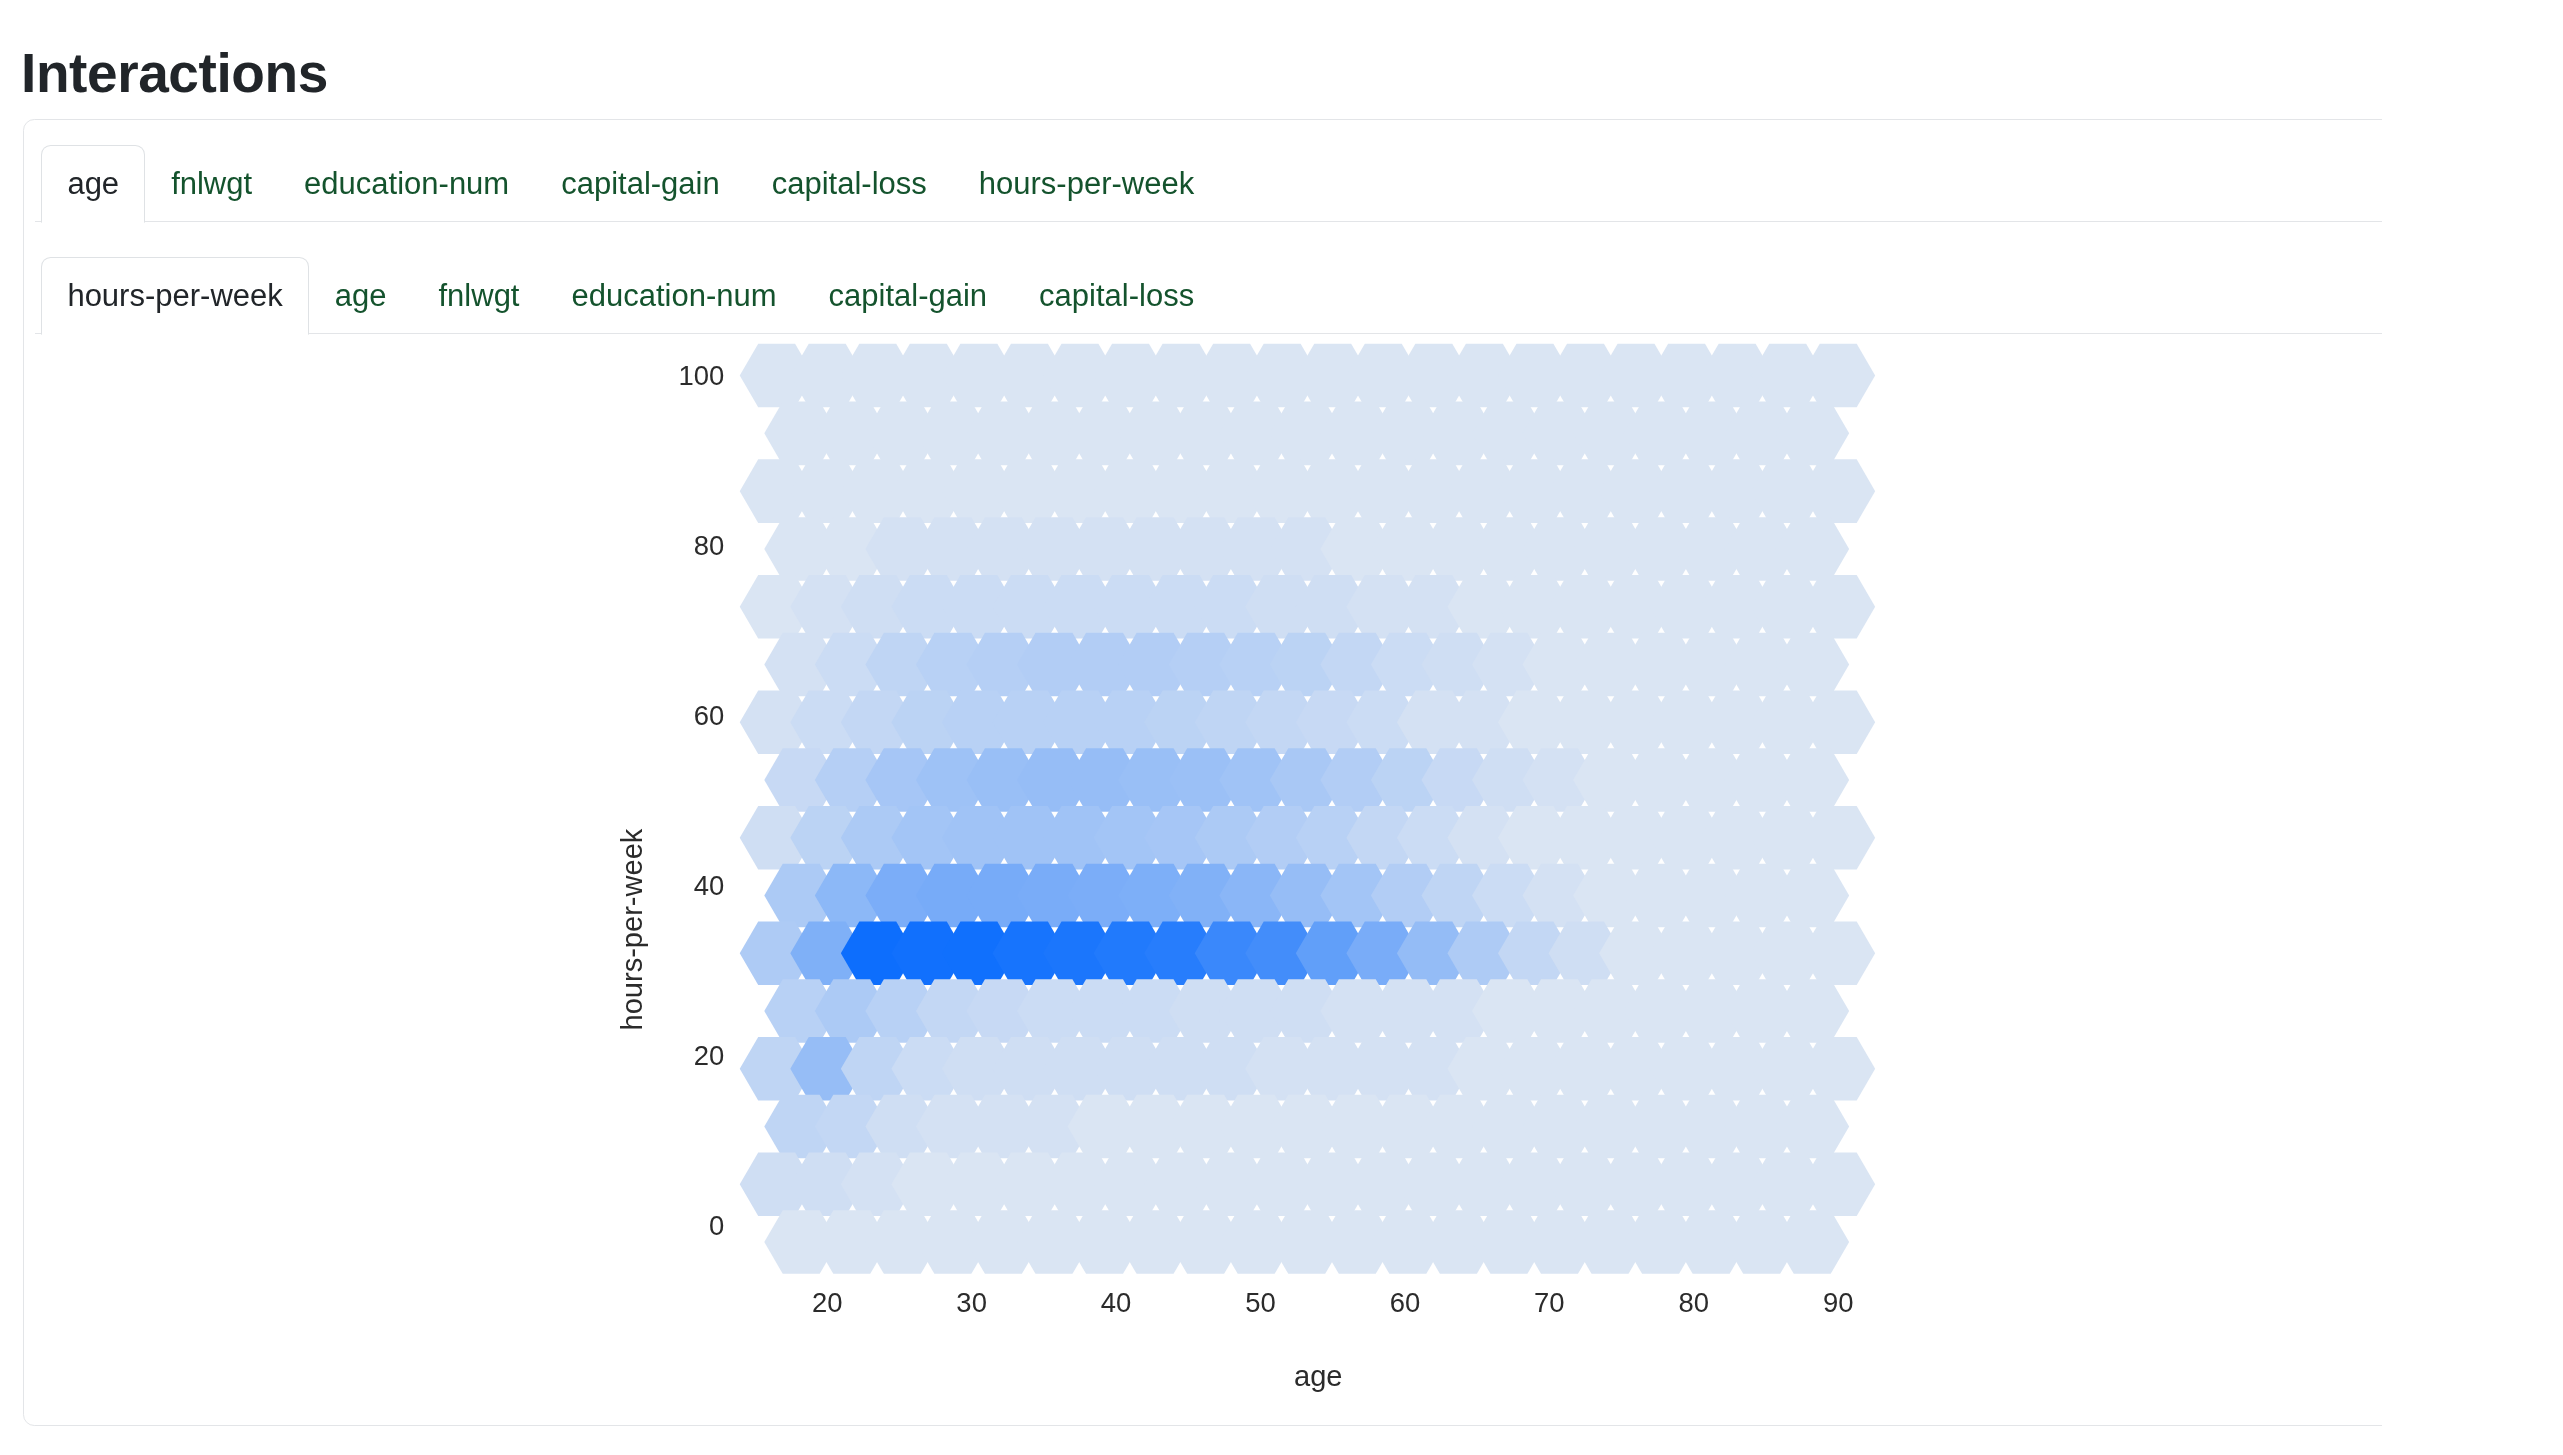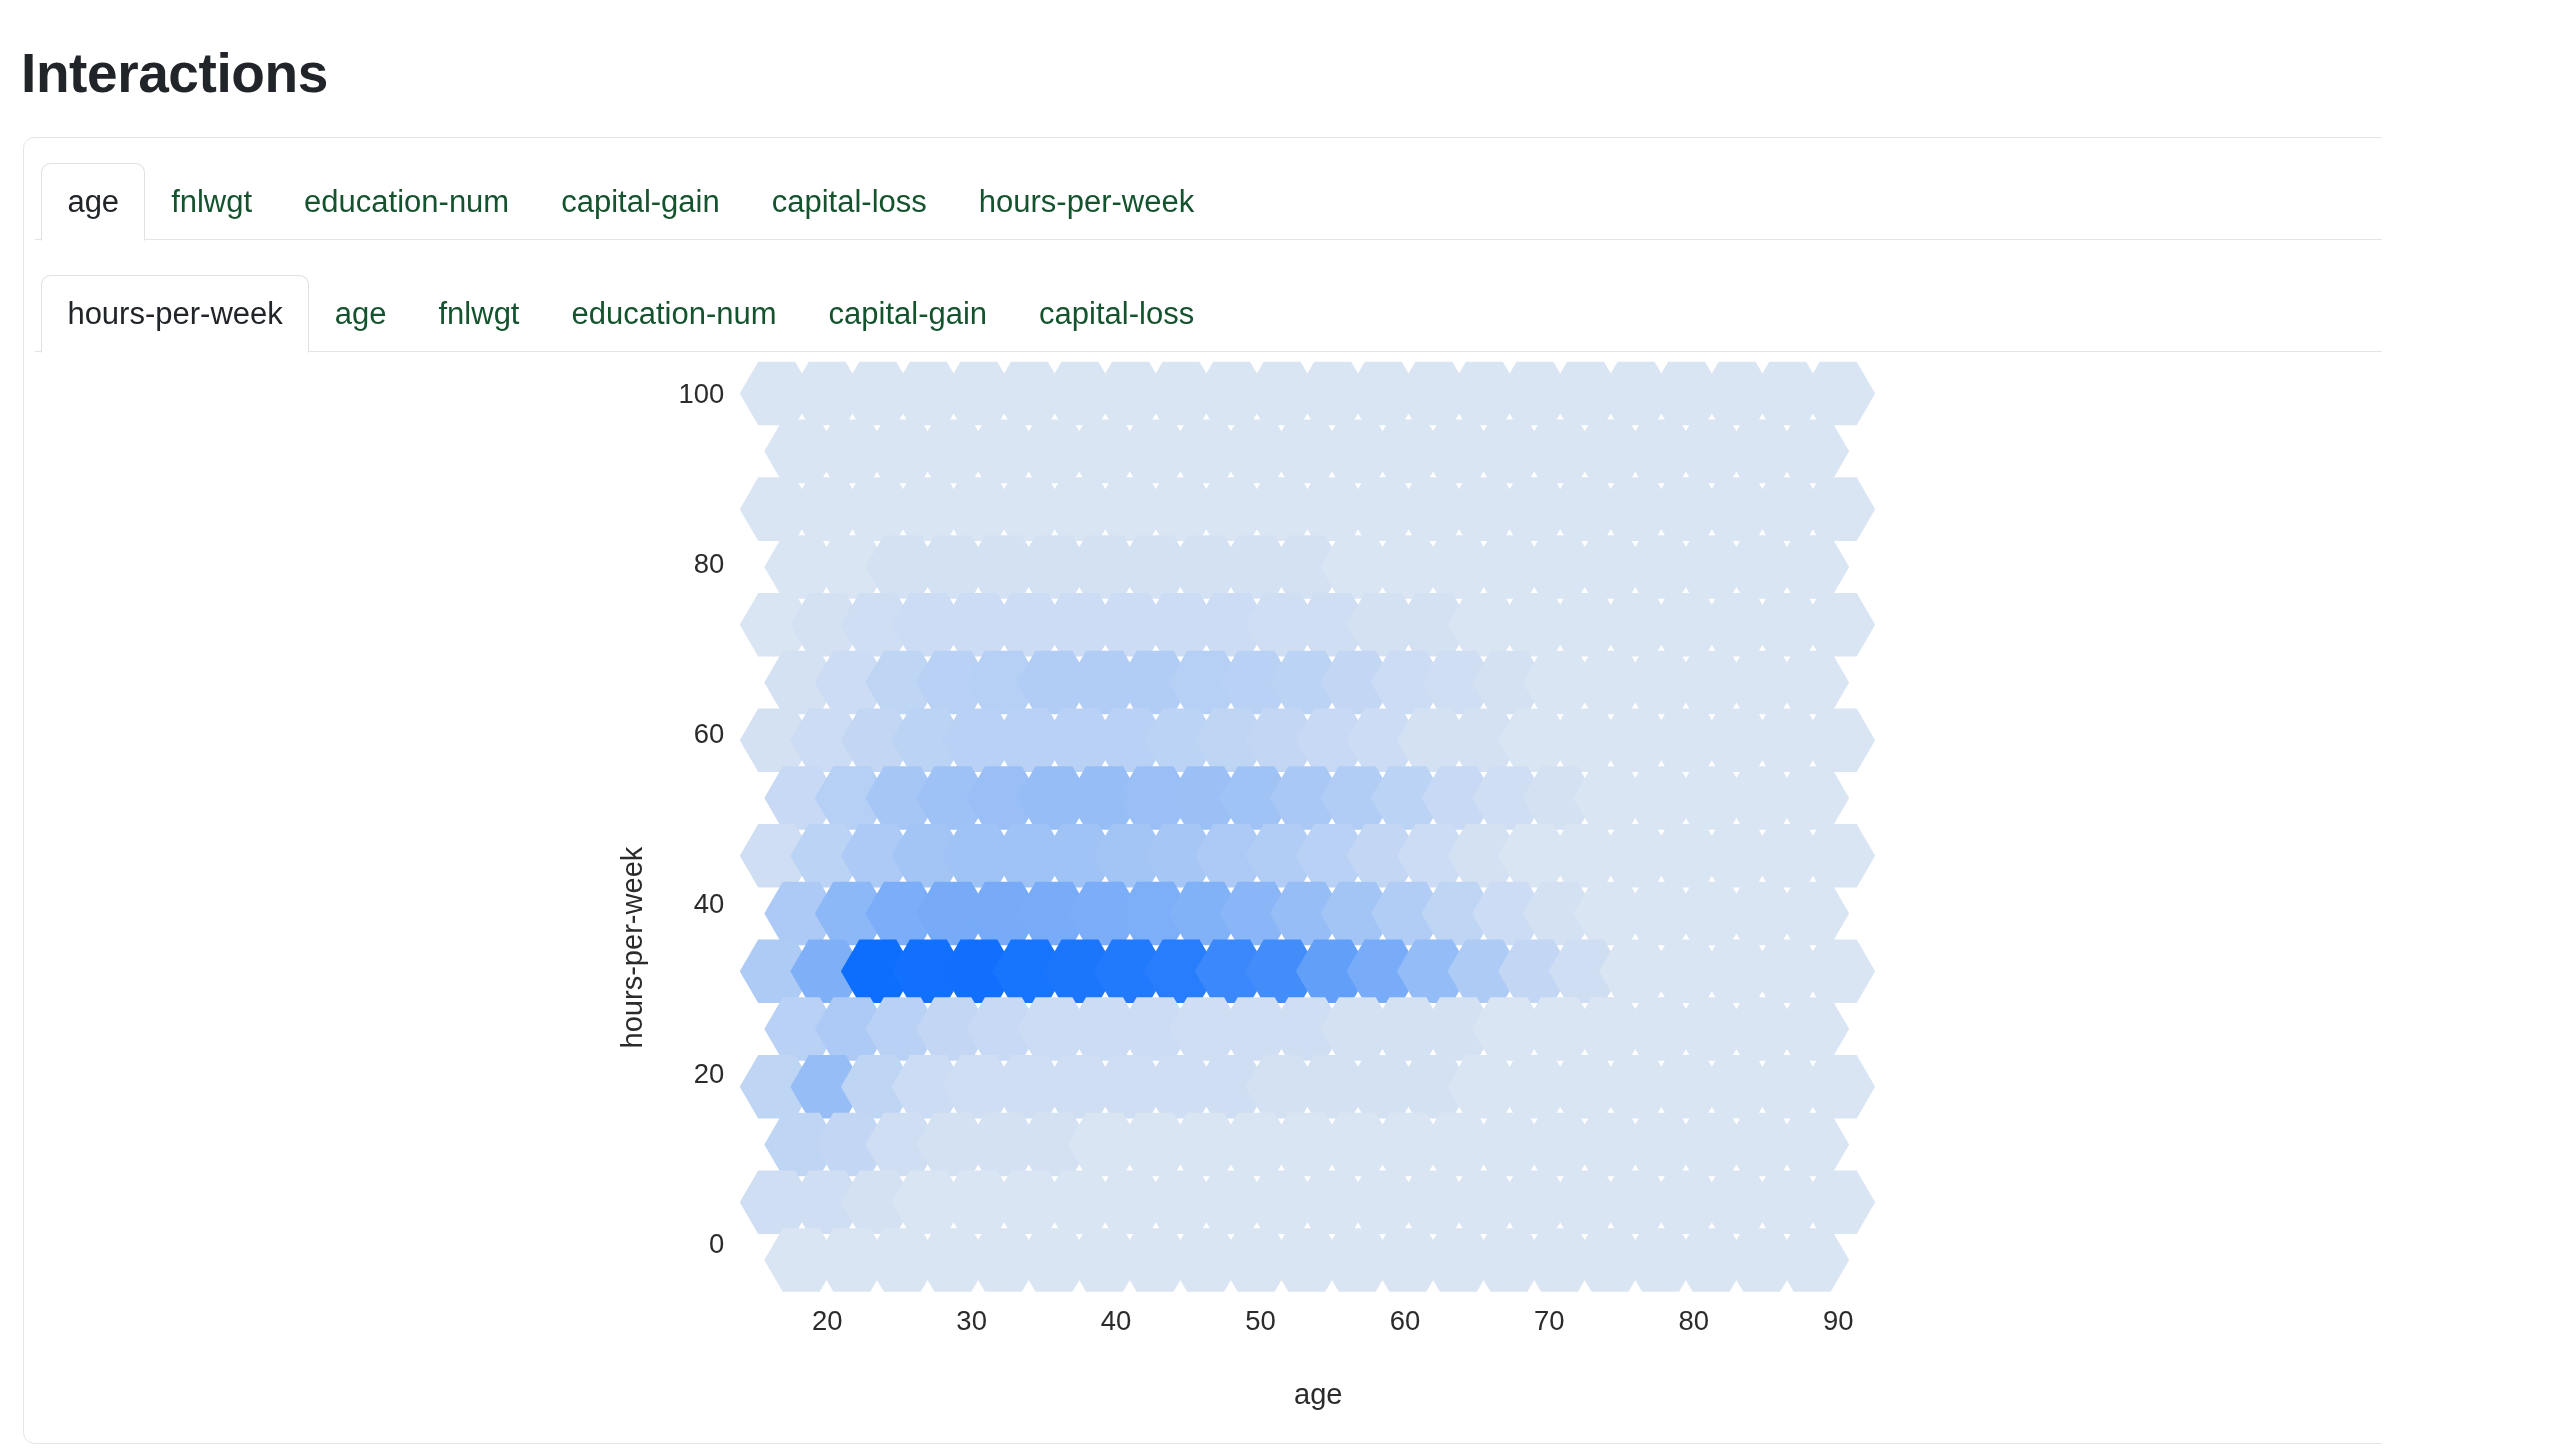--- a/index.html
+++ b/index.html
@@ -26,21 +26,21 @@
     font-weight: 700;
     letter-spacing: -0.4px;
     color: #212529;
     line-height: 1.15;
     white-space: nowrap;
   }
 
   
   .card {
     position: absolute;
-    left: 22.6px; top: 137px;
+    left: 22.6px; top: 119px;
     width: 2511px; height: 1307px;
     border: 1.6px solid #e3e5e8;
     border-radius: 11.3px;
     background: #ffffff;
   }
 
   
   .tabs {
     position: absolute;
     display: flex;

